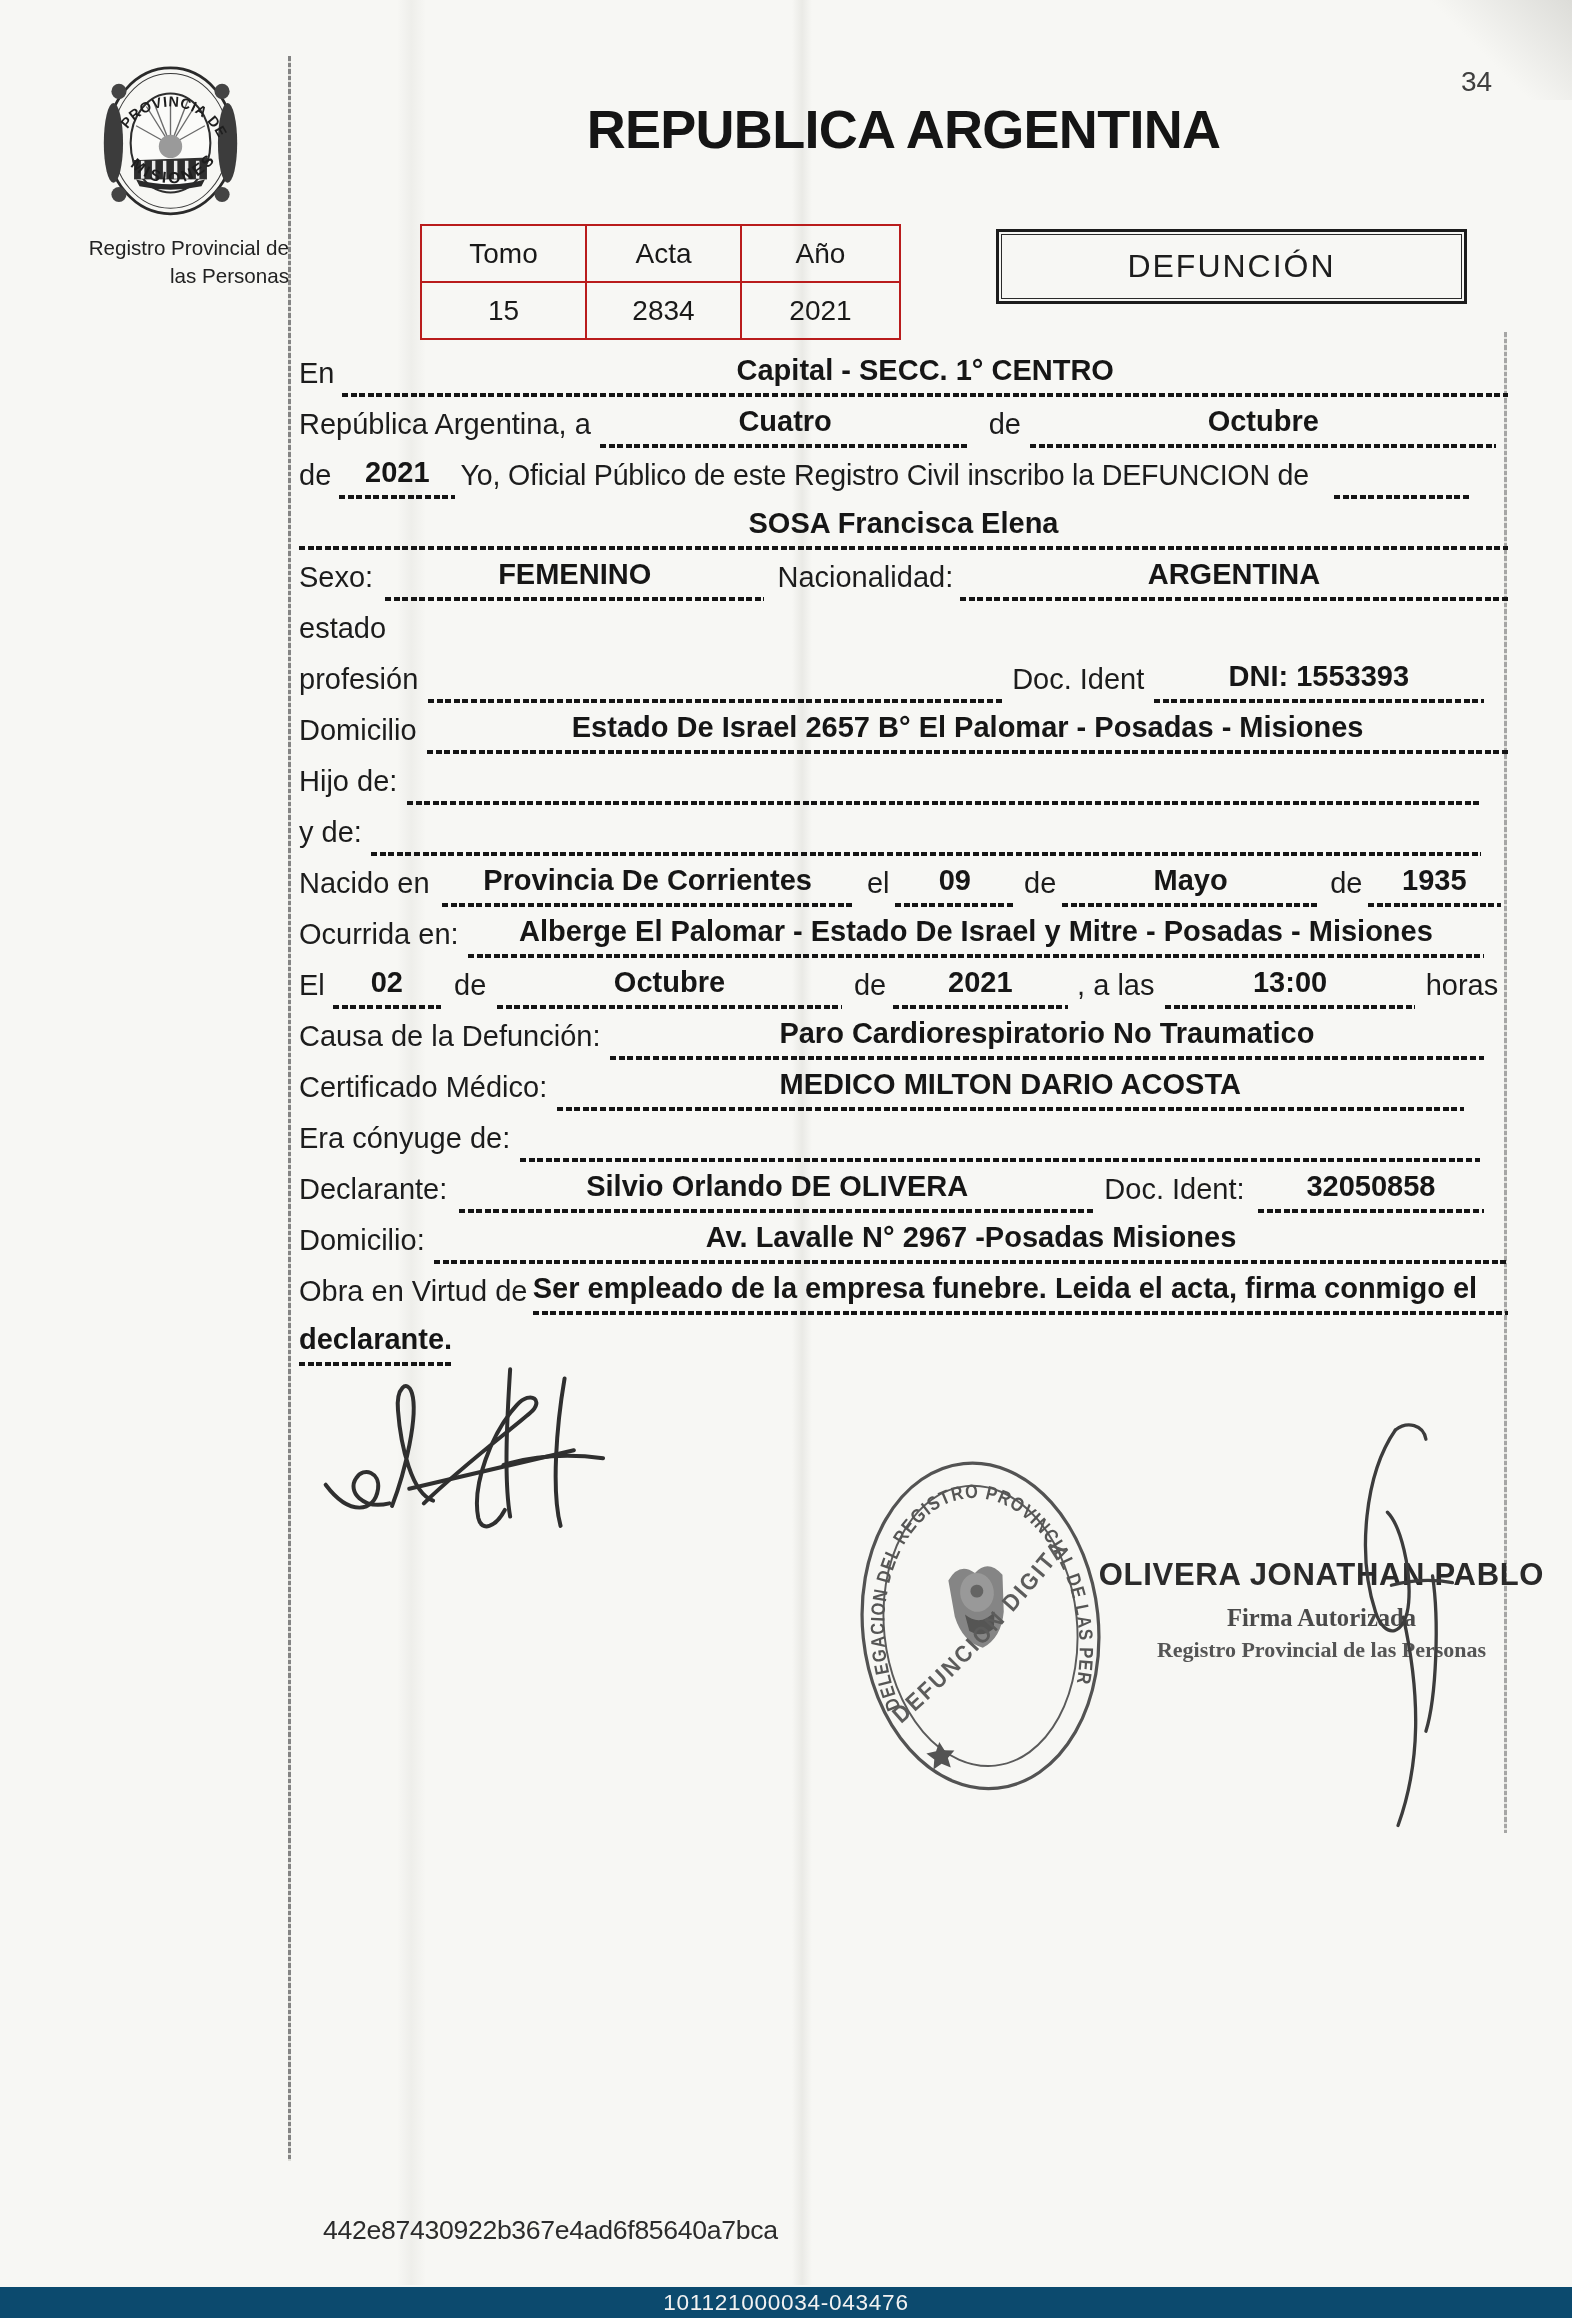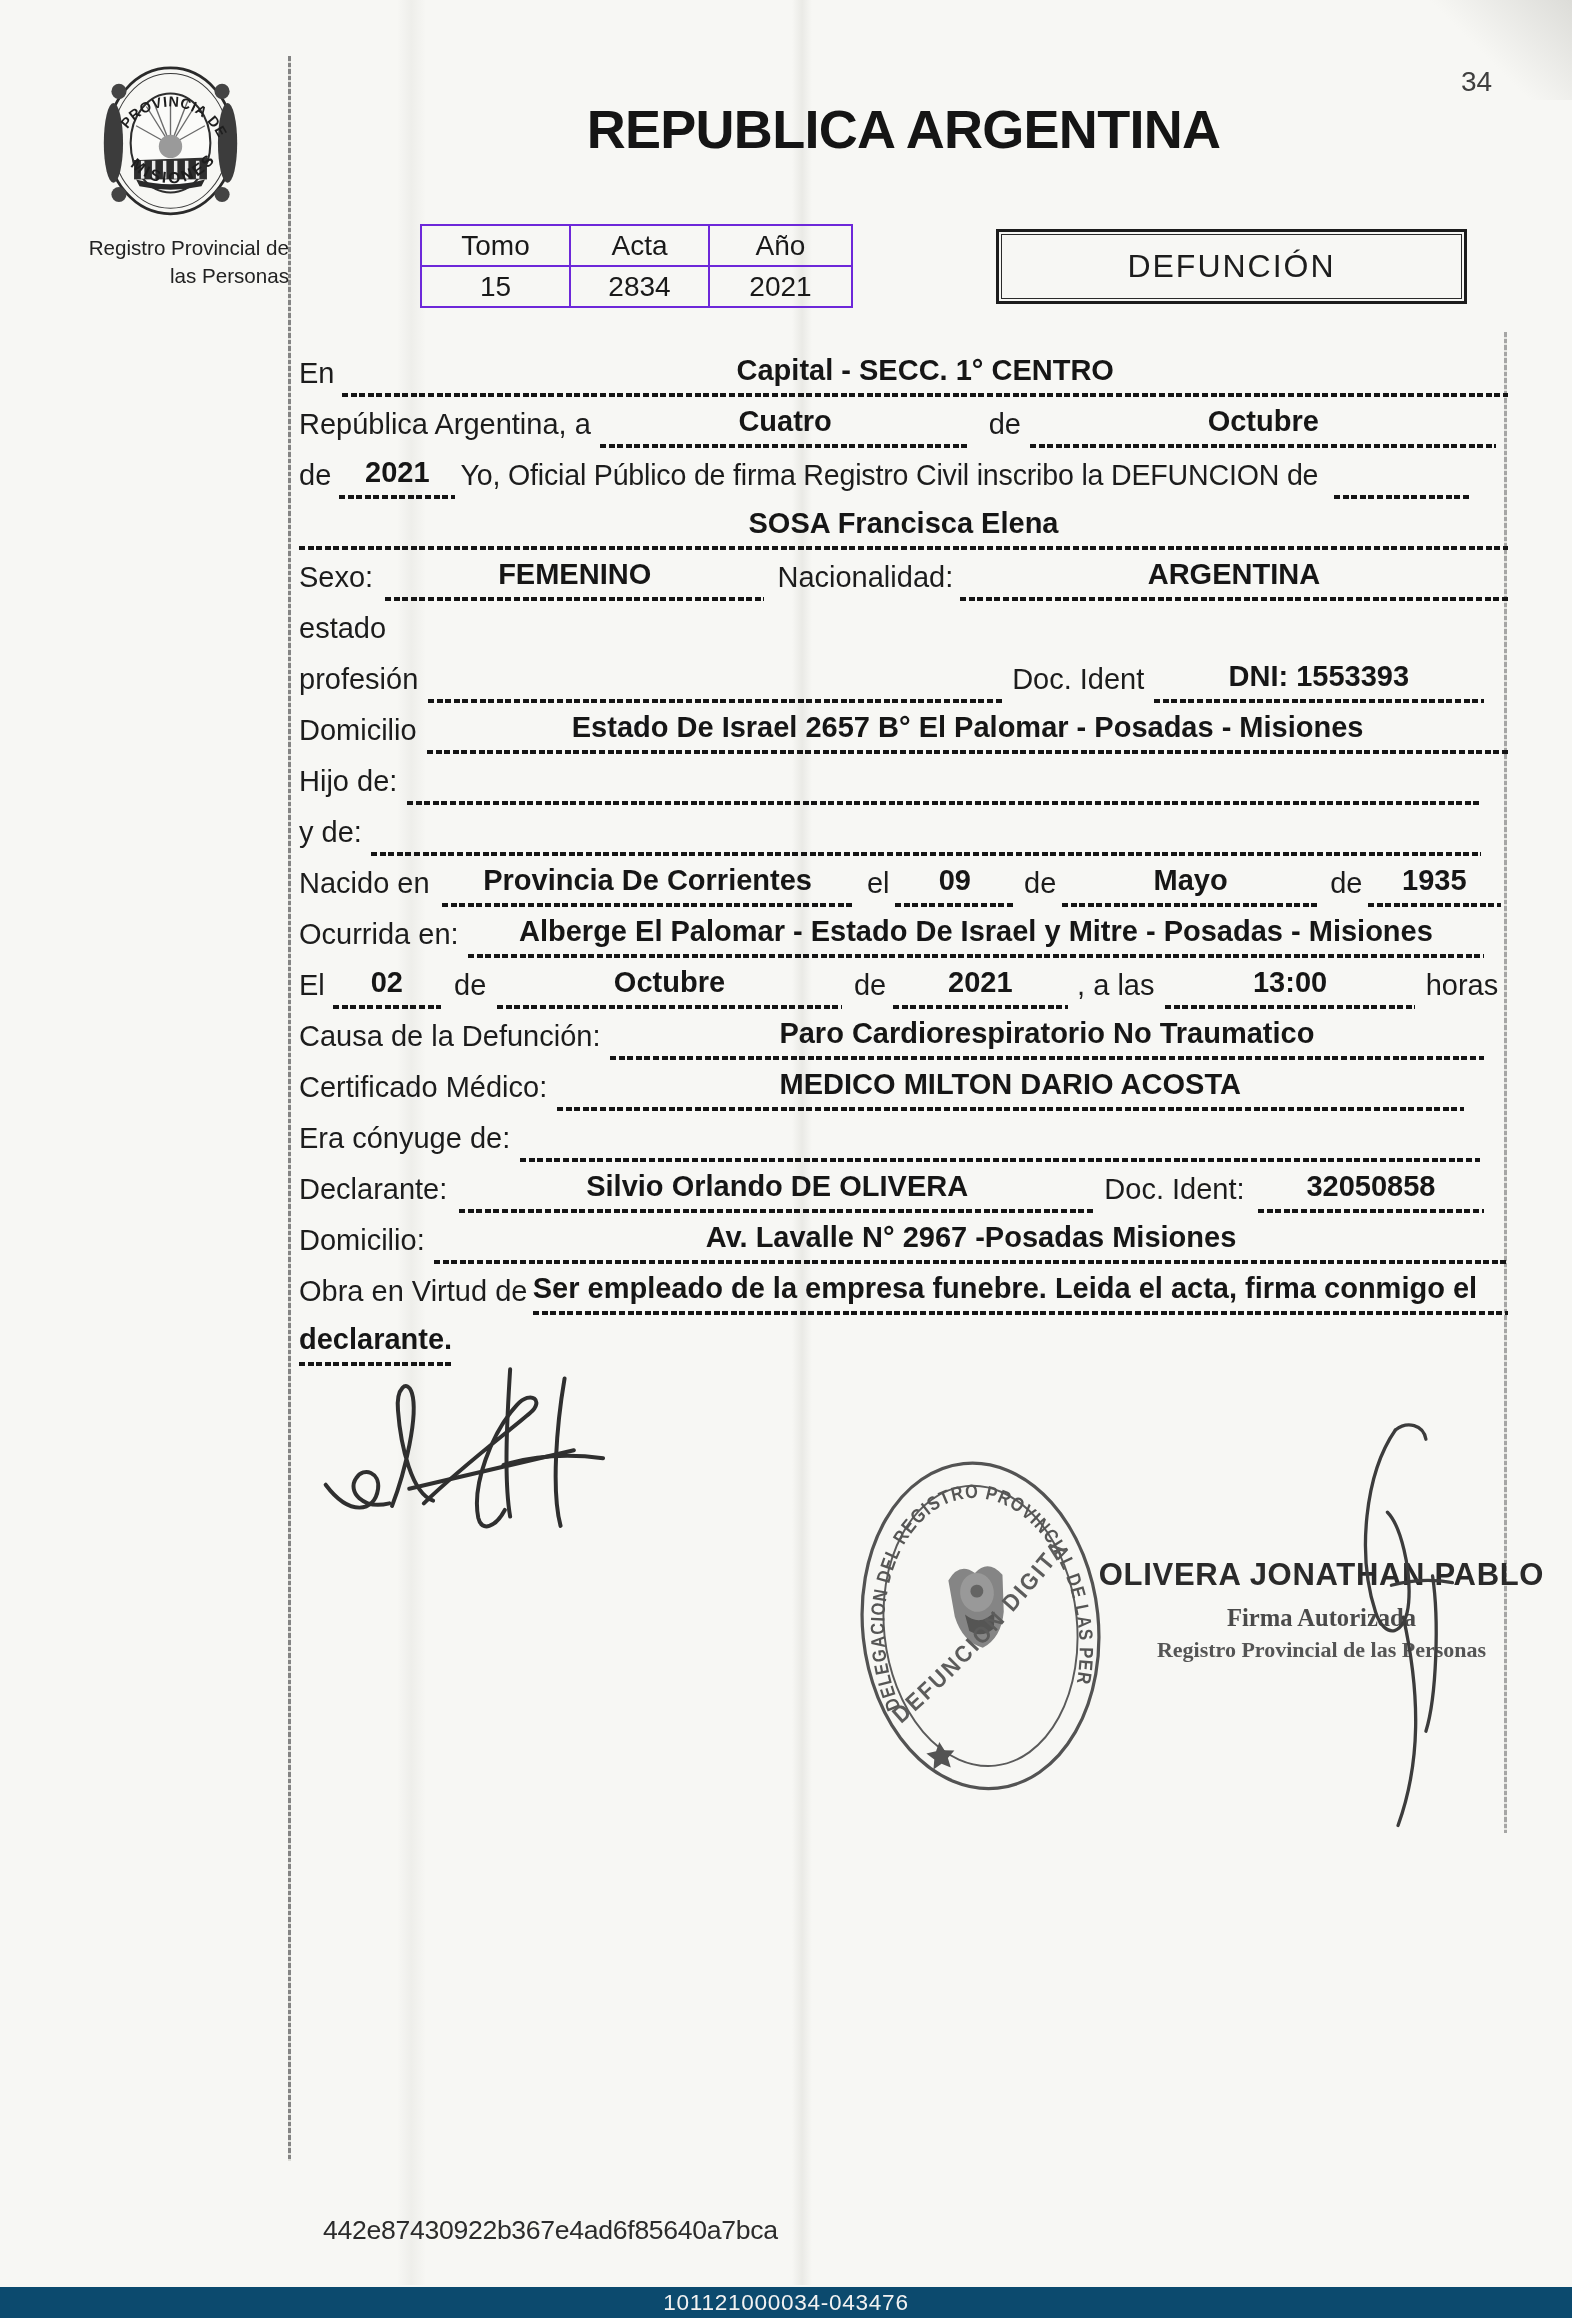--- a/index.html
+++ b/index.html
@@ -21,22 +21,22 @@
   #page-number{position:absolute;left:1461px;top:66px;font-size:28px;color:#3f3f3f;}
 
   #seal-logo{position:absolute;left:98px;top:57px;width:145px;height:165px;}
   #org-name{position:absolute;left:63px;top:234px;width:226px;text-align:right;
     font-size:20.6px;line-height:1.35;color:#222;}
 
   #doc-title{position:absolute;left:299px;top:98px;width:1209px;text-align:center;
     font-size:54px;font-weight:bold;letter-spacing:-0.7px;color:#151515;}
 
   #record-table{position:absolute;left:420px;top:224px;border-collapse:collapse;}
-  #record-table td{border:2px solid #6d28d9;text-align:center;font-size:28px;
-    height:39px;padding:0;color:#191919;}
+  #record-table td{border:2px solid #b91c1c;text-align:center;font-size:28px;
+    height:39px;padding:8px;color:#191919;}
   .col-tomo{width:147px;}.col-acta{width:137px;}.col-ano{width:141px;}
 
   #defuncion-box{position:absolute;left:996px;top:229px;width:465px;height:69px;
     border:3.3px solid #1c1c1c;display:flex;align-items:center;justify-content:center;}
   #defuncion-inner{width:calc(100% - 6.6px);height:calc(100% - 6.6px);
     border:1.3px solid #2a2a2a;display:flex;align-items:center;justify-content:center;
     font-size:32px;letter-spacing:2px;color:#1d1d1d;}
 
   #form{position:absolute;left:299px;top:347px;width:1209px;}
   .row{display:flex;align-items:flex-end;height:51px;}
@@ -160,21 +160,21 @@
     <div class="fld" style="margin-left:9.3px;width:466px;">
       <span class="v">Octubre</span>
     </div>
   </div>
 
   <div class="row">
     <span class="lbl">de</span>
     <div class="fld" style="margin-left:8px;width:116px;">
       <span class="v">2021</span>
     </div>
-    <span class="lbl small" style="margin-left:5.3px;">Yo, Oficial Público de firma Registro Civil inscribo la DEFUNCION de</span>
+    <span class="lbl small" style="margin-left:5.3px;">Yo, Oficial Público de este Registro Civil inscribo la DEFUNCION de</span>
     <div class="grow"></div>
     <div class="fld" style="width:137px;margin-right:37px;"></div>
   </div>
 
   <div class="row">
     <div class="fld grow">
       <span class="v">SOSA Francisca Elena</span>
     </div>
   </div>
 

